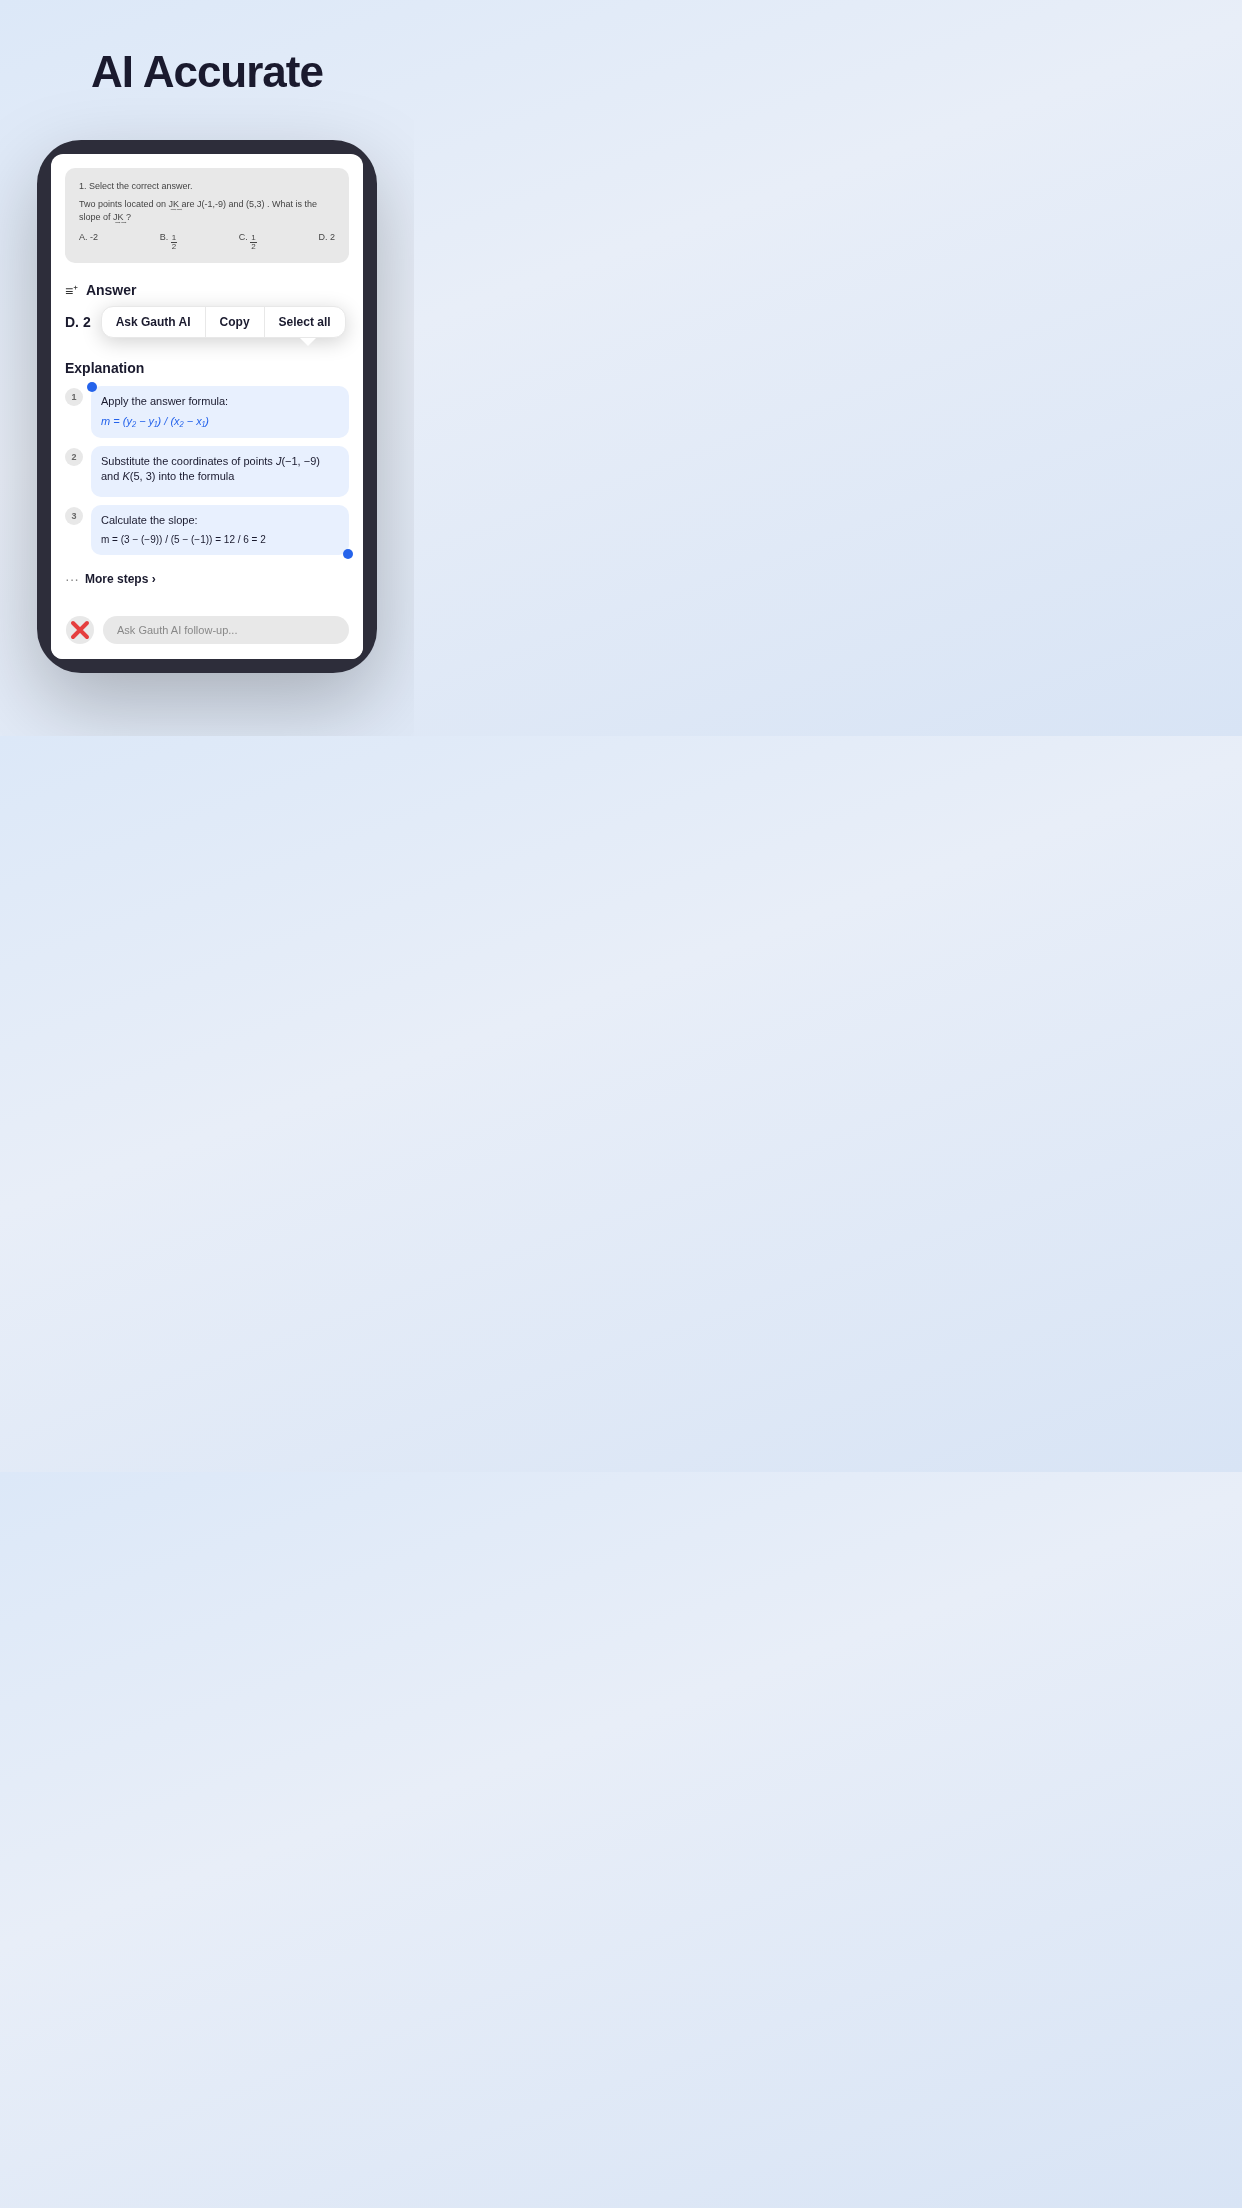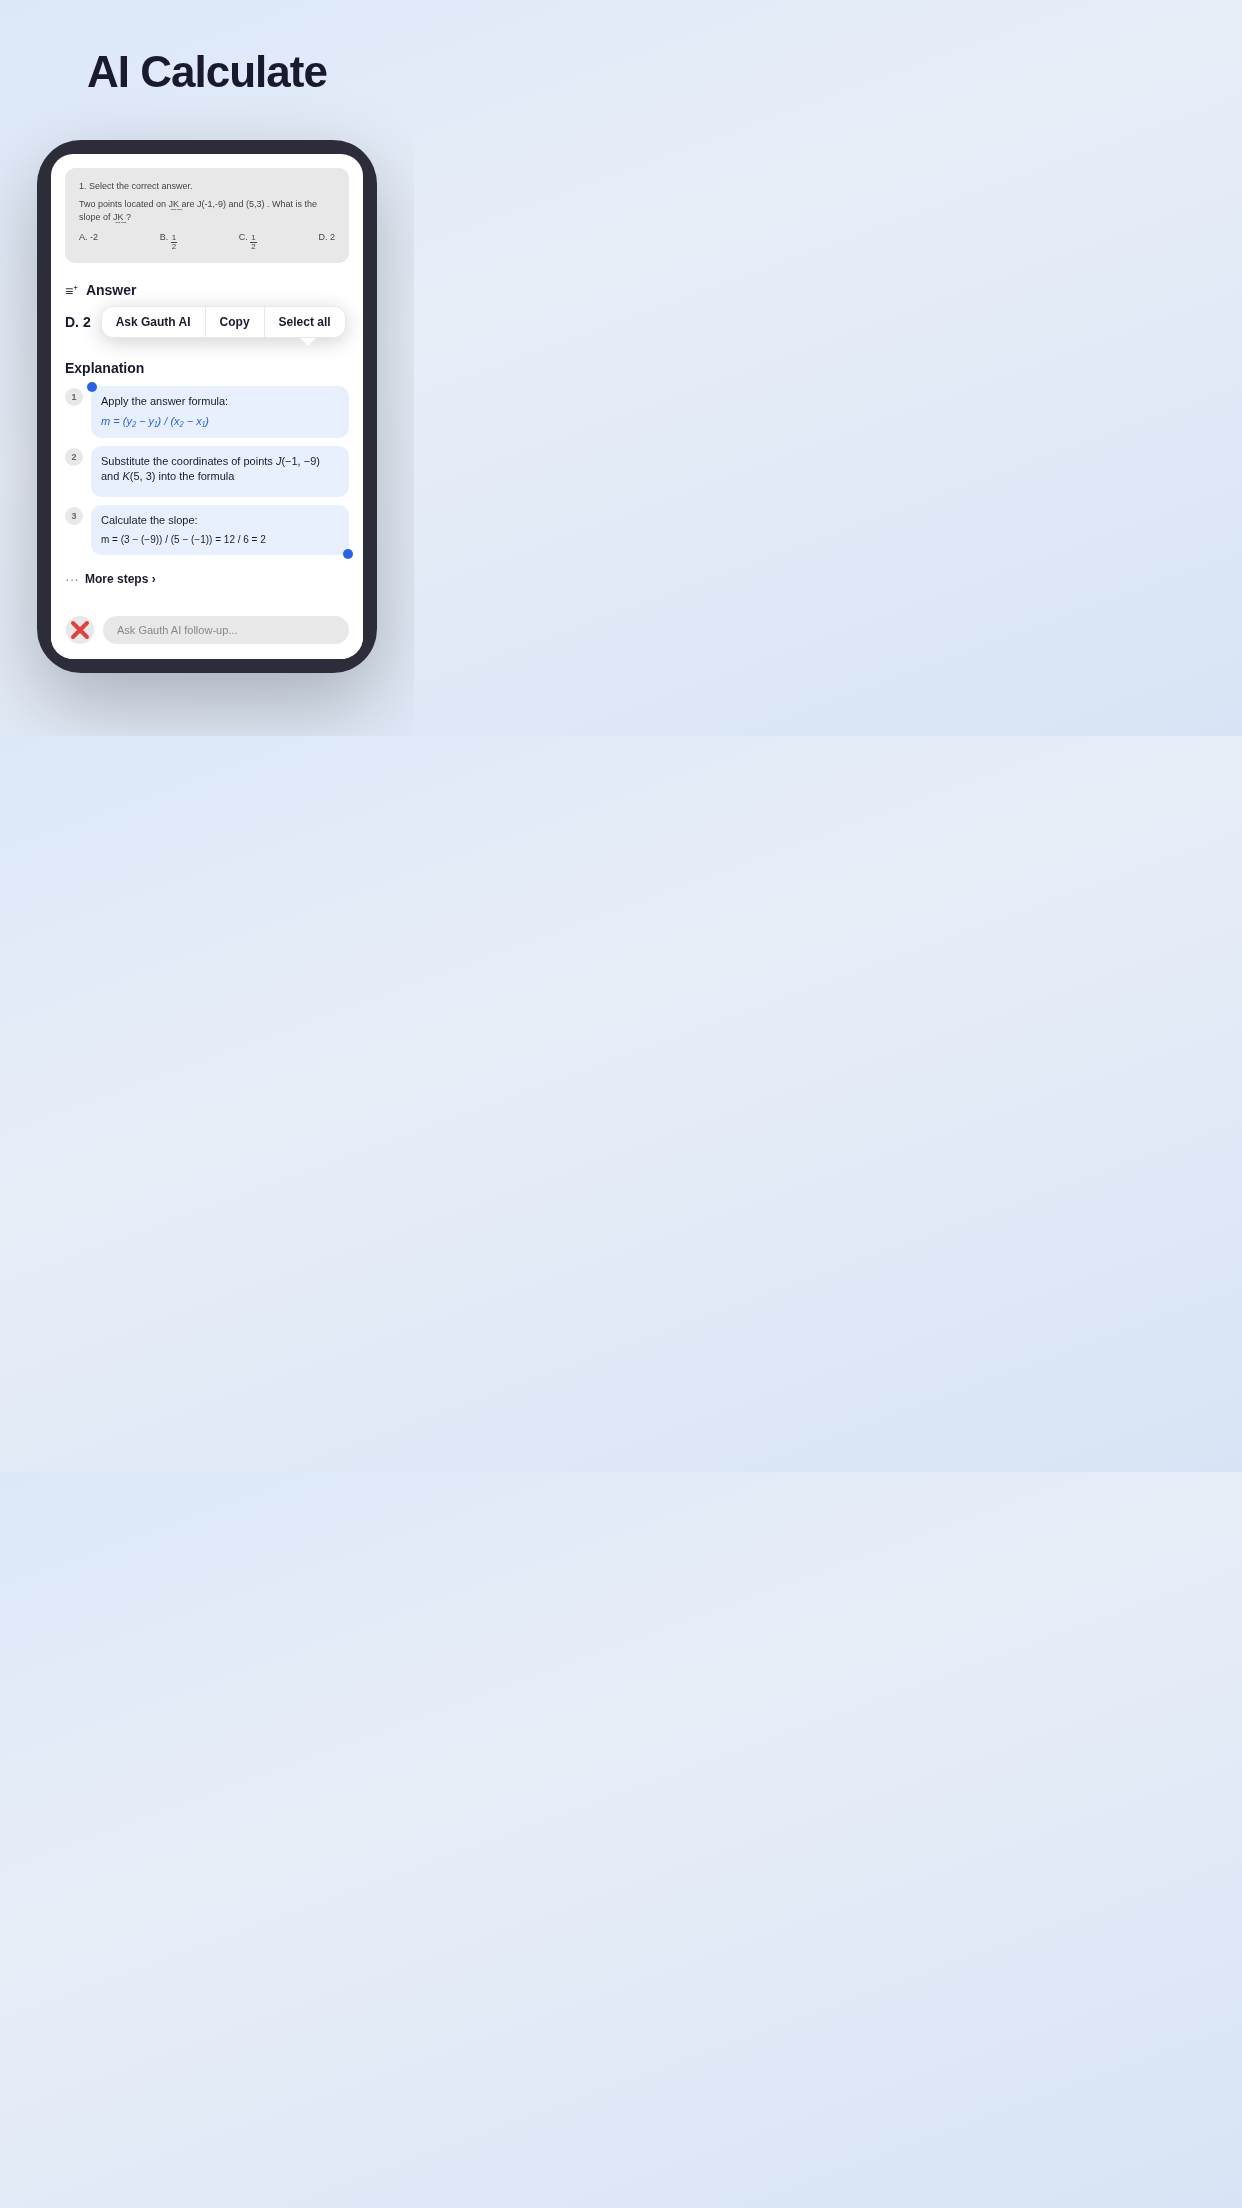--- a/index.html
+++ b/index.html
@@ -49,21 +49,21 @@
       width: 340px;
       background: #2d2d3a;
       border-radius: 44px;
       padding: 14px;
       box-shadow: 0 30px 80px rgba(0,0,0,0.25);
       position: relative;
     }
 
     .phone-screen {
       background: #ffffff;
-      border-radius: 22px;
+      border-radius: 12px;
       overflow: hidden;
       position: relative;
     }
 
     
     .question-card {
       background: #e8e8e8;
       margin: 14px 14px 8px;
       border-radius: 10px;
       padding: 12px 14px;
@@ -297,21 +297,21 @@
       padding: 8px 14px;
       font-size: 11px;
       color: #888;
     }
   </style>
 </head>
 <body>
 
 <div class="hero-section">
   <div class="hero-title">
-    <span>AI Calculate</span><br>
+    <span>AI Accurate</span><br>
   </div>
 </div>
 
 <div class="phone-wrapper">
   <div class="phone">
     <div class="phone-screen">
 
       <div class="question-card">
         <div class="q-title">
           <span>1.</span> <span>Select the correct answer.</span>

